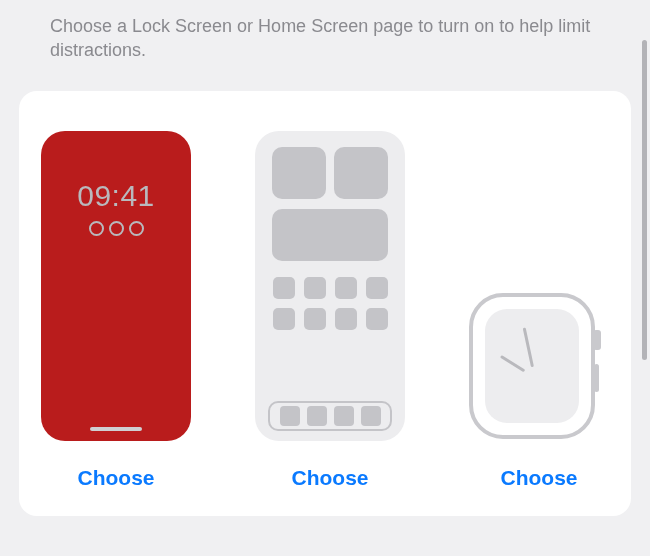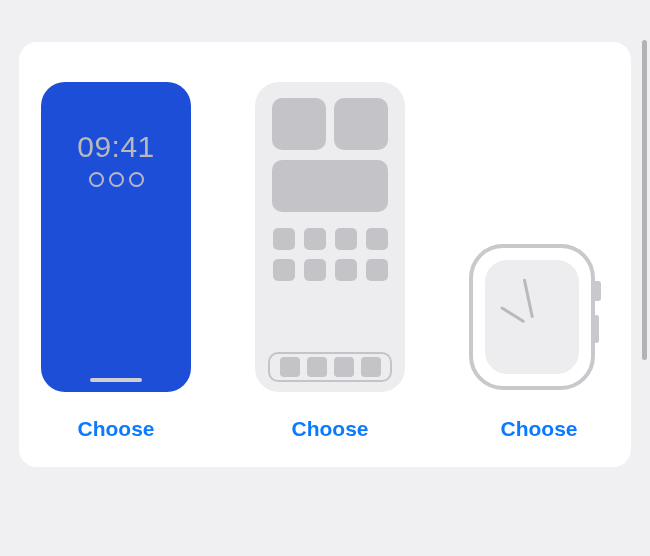--- a/index.html
+++ b/index.html
@@ -62,21 +62,21 @@
       border: none;
       cursor: pointer;
       margin-top: 16px;
       padding: 4px 10px;
     }
 
     
     .lock-phone {
       width: 150px;
       height: 310px;
-      background: #1d4ed8;
+      background: #b91c1c;
       border-radius: 24px;
       position: relative;
       display: flex;
       flex-direction: column;
       align-items: center;
     }
     .lock-time {
       margin-top: 48px;
       font-size: 30px;
       font-weight: 400;
@@ -242,20 +242,21 @@
       width: 5px;
       height: 320px;
       background: #b3b3b7;
       border-radius: 3px;
     }
   </style>
 </head>
 <body>
 
 <div class="header">
+  <div class="section-desc">Choose a Lock Screen or Home Screen page to turn on to help limit distractions.</div>
 </div>
 
 <div class="card">
 
   <div class="option">
     <div class="preview-wrap">
       <div class="lock-phone">
         <div class="lock-time">09:41</div>
         <div class="lock-circles">
           <span></span>

